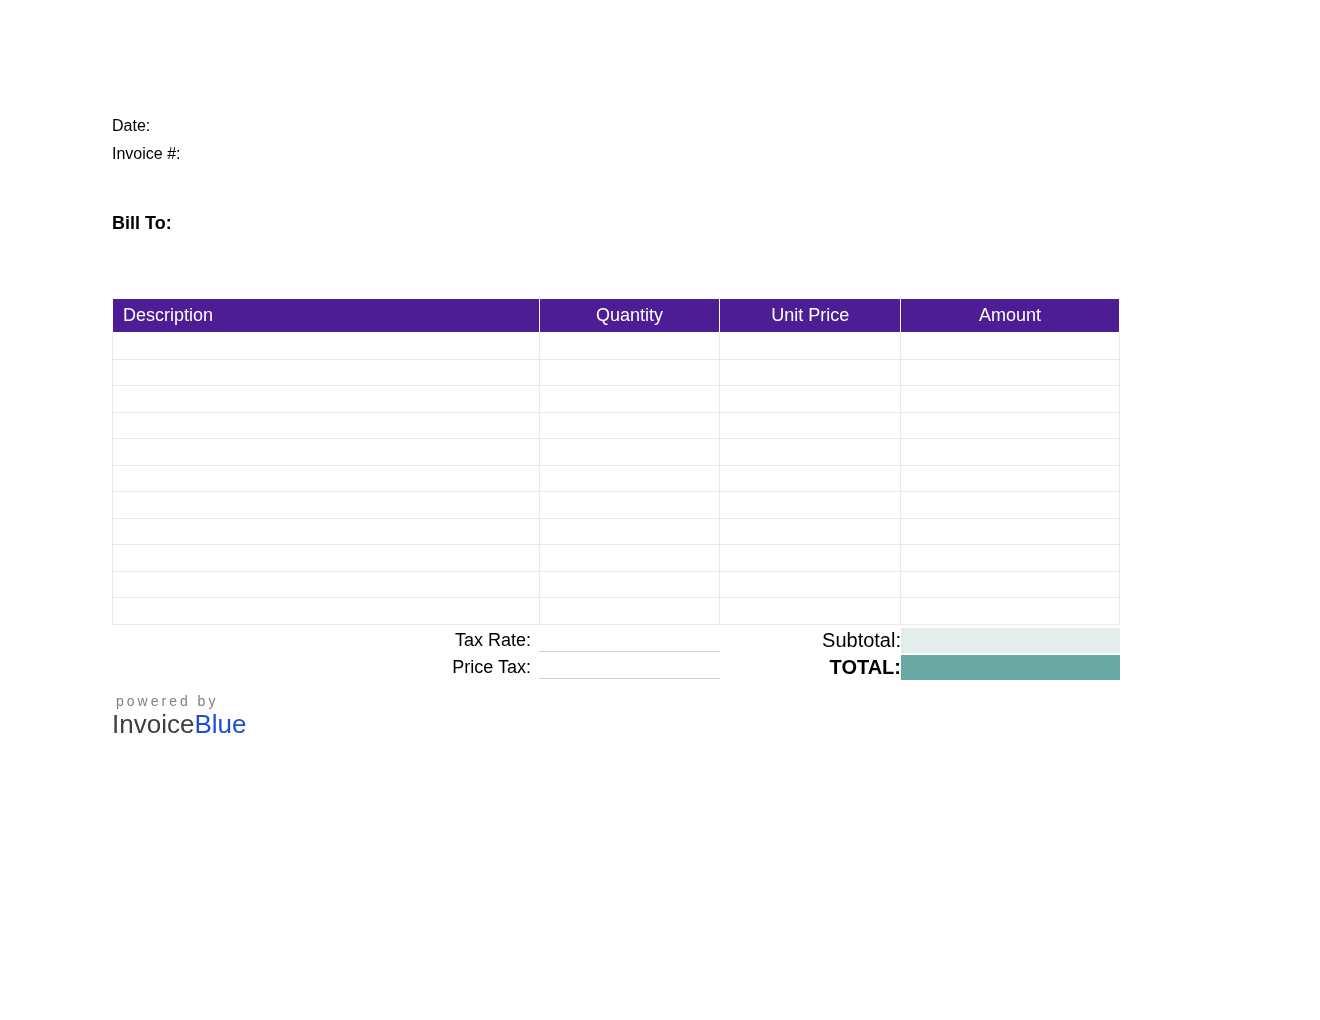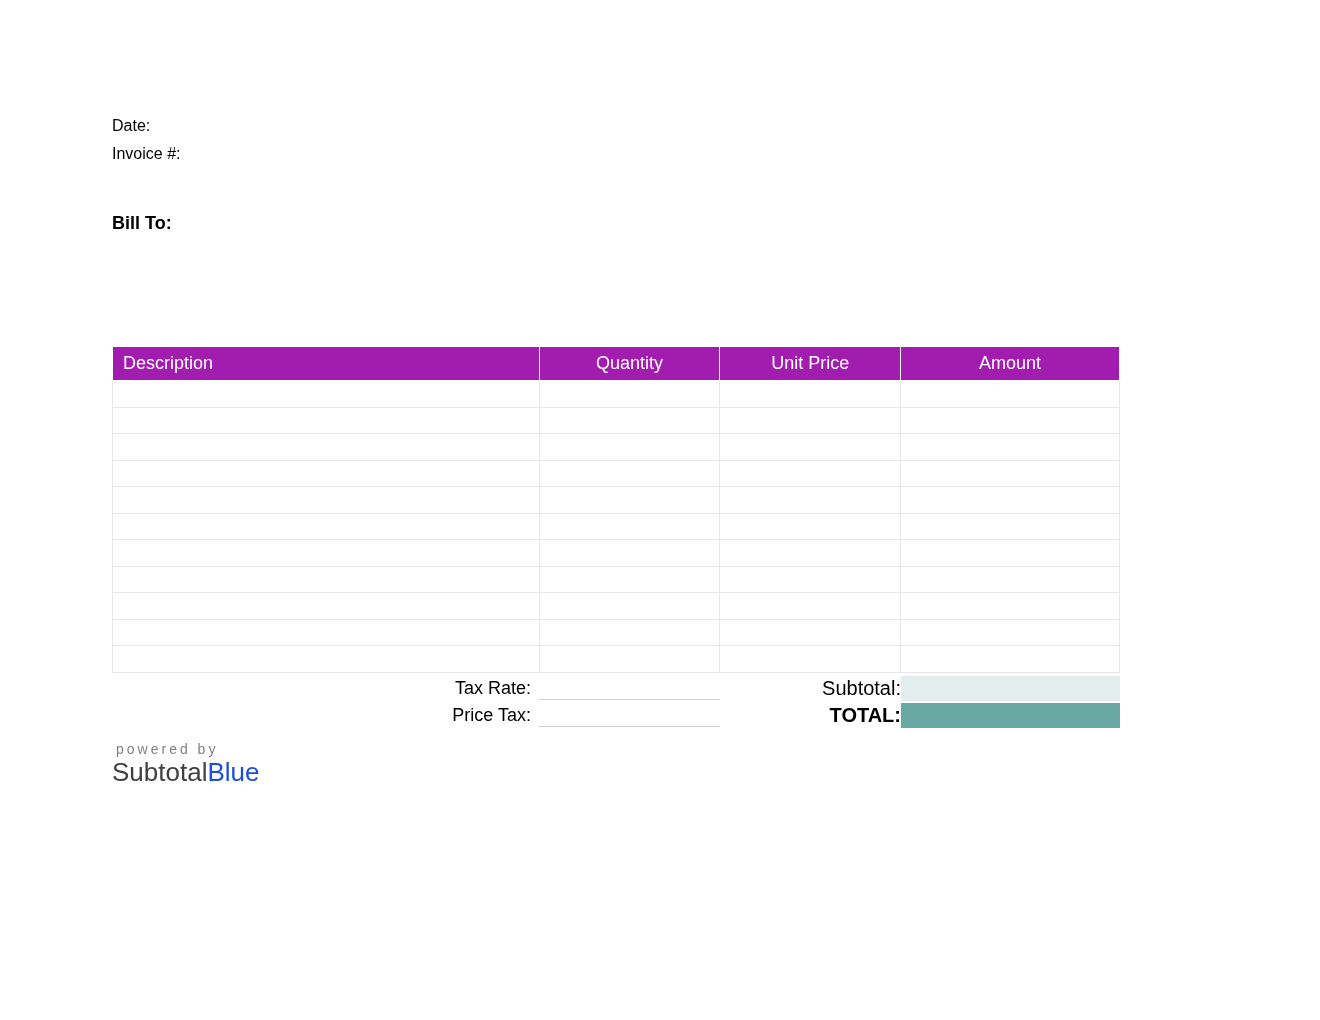--- a/index.html
+++ b/index.html
@@ -36,39 +36,39 @@
     .meta-block {
       margin-top: 2px;
     }
     .meta-line {
       font-size: 16px;
       color: #000;
       margin-bottom: 10px;
     }
     .addr-row {
       display: flex;
-      margin-bottom: 112px;
+      margin-bottom: 64px;
     }
     .addr-left {
       width: 608px;
     }
     .addr-right {
       flex: 1;
     }
     .addr-label {
       font-size: 18px;
       font-weight: bold;
       color: #000;
     }
     table.items {
       width: 100%;
       border-collapse: collapse;
     }
     table.items th {
-      background: #a21caf;
+      background: #4c1d95;
       color: #ffffff;
       font-weight: normal;
       font-size: 18px;
       padding: 6px 10px;
       border: 1px solid #ffffff;
     }
     table.items th.desc {
       text-align: left;
       width: 427px;
     }
@@ -264,17 +264,17 @@
       <div class="s-col1">Price Tax:</div>
       <div class="s-col2"></div>
       <div class="s-col3 bold">TOTAL:</div>
       <div class="s-col4 total"></div>
     </div>
   </div>
 
   <div class="footer-brand">
     <div class="powered">powered by</div>
     <div class="brand">
-      <span class="g1">Subtotal</span><span class="g2">Blue</span>
+      <span class="g1">Invoice</span><span class="g2">Blue</span>
     </div>
   </div>
 
 </div>
 
 </body></html>

